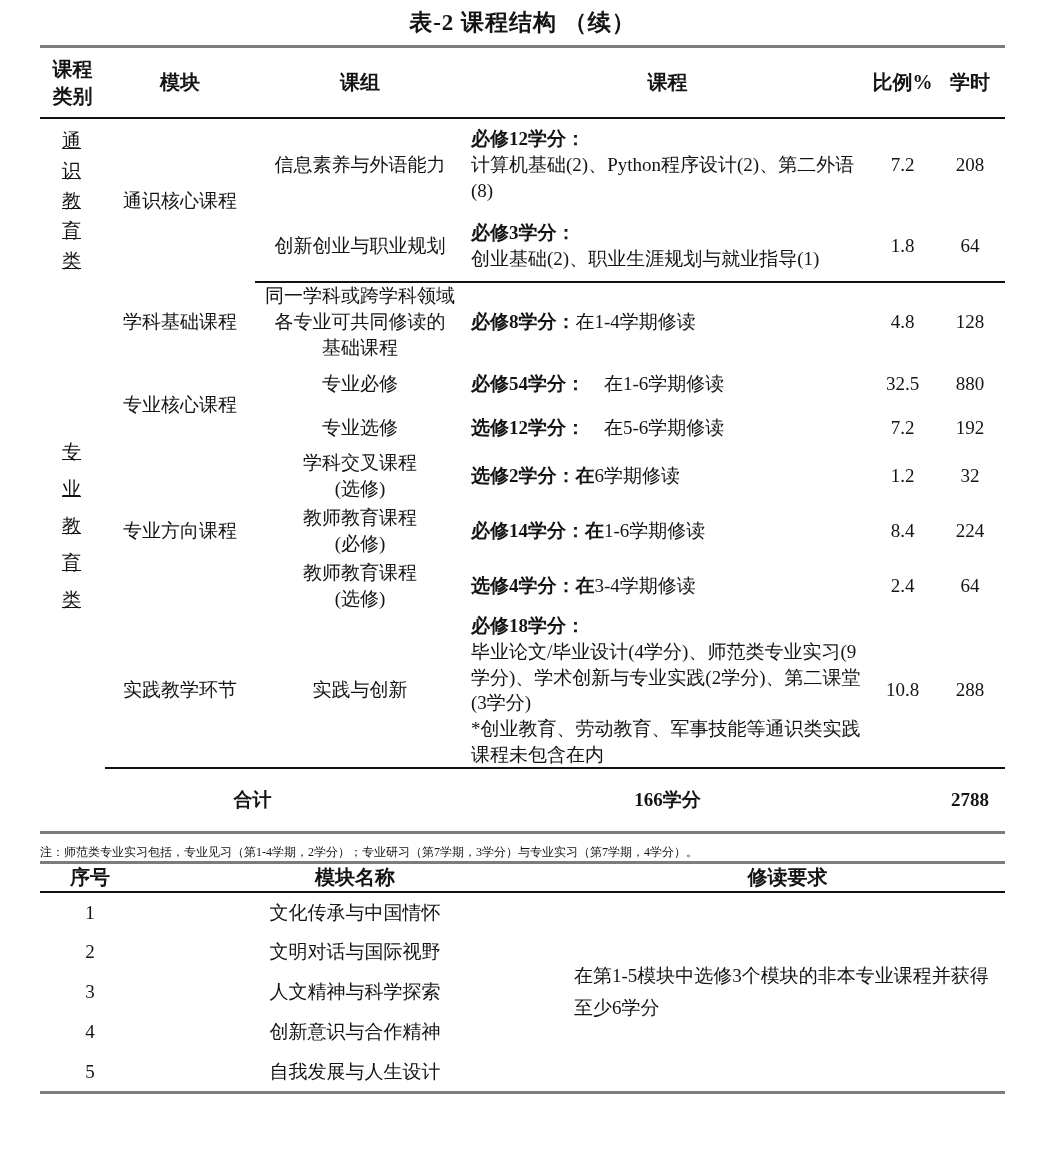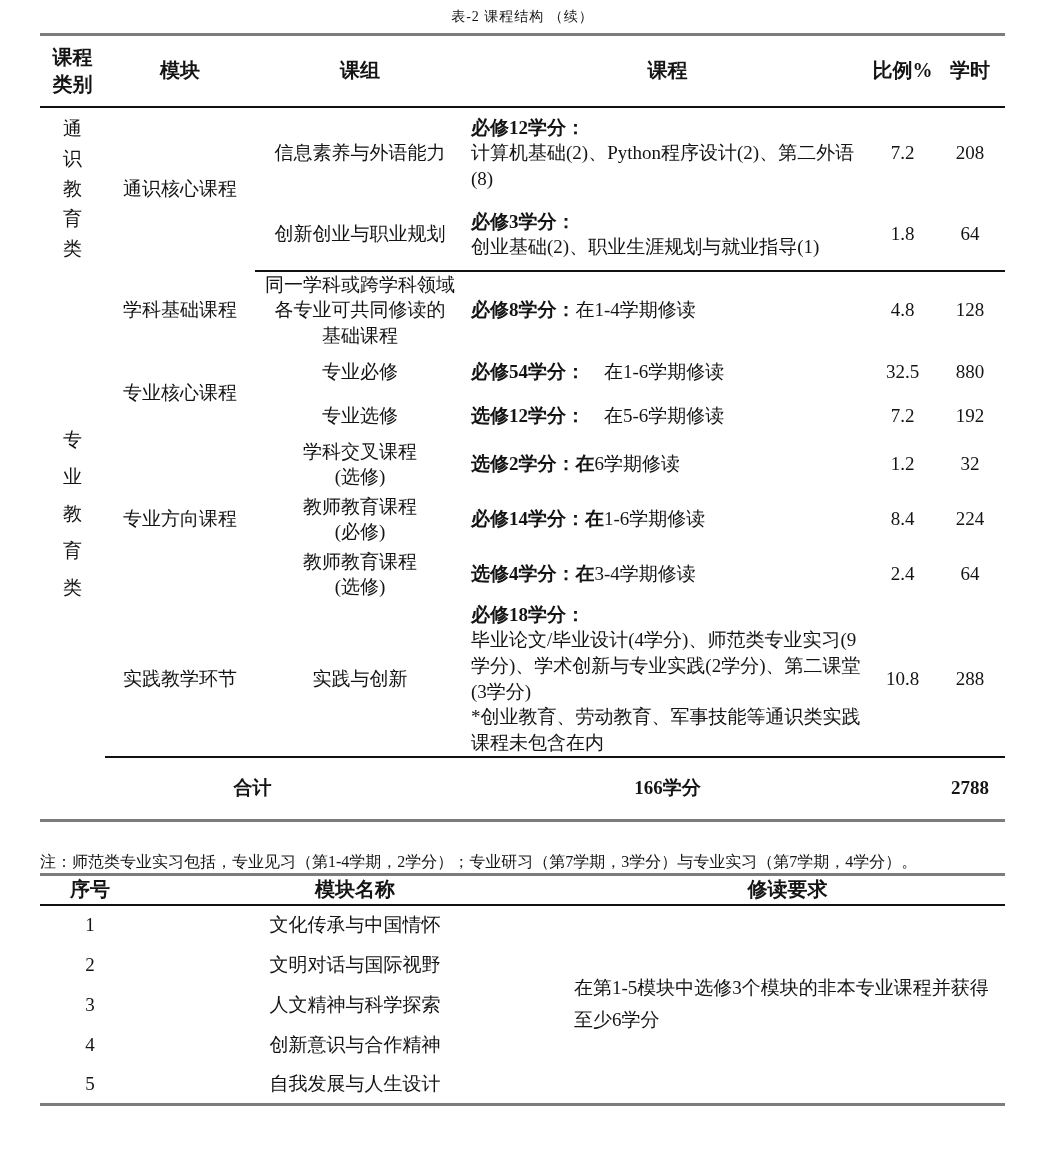--- a/index.html
+++ b/index.html
@@ -5,47 +5,47 @@
   html,body { margin:0; padding:0; background:#ffffff; }
   body {
     width:1046px; height:1155px;
     font-family:"Liberation Serif","DejaVu Serif",serif;
     color:#141414;
     -webkit-font-smoothing:antialiased;
   }
   .sheet { padding:8px 41px 0 40px; }
 
   .tbl-title {
-    text-align:center; font-weight:normal; font-size:14px;
+    text-align:center; font-weight:bold; font-size:23px;
     line-height:1.3; margin:0 0 7px 0; letter-spacing:1px;
   }
   .t3-title { margin-top:34px; margin-bottom:6px; }
 
   table {
     border-collapse:collapse; table-layout:fixed; width:965px;
     border-top:3px solid #7c7c7c; border-bottom:3px solid #7c7c7c;
   }
   td, th {
     padding:0; font-size:19px; font-weight:normal;
     text-align:center; vertical-align:middle; line-height:1.35;
   }
   th { font-weight:bold; font-size:20px; }
   tr.bb td, tr.bb th { border-bottom:2px solid #111111; }
 
   .pre { white-space:pre-line; }
   .vert {
     width:21px; margin:0 auto; word-break:break-all;
-    line-height:1.58; text-align:center;
+    line-height:1.58; text-align:left;text-decoration:underline;
   }
   .vert.tall { line-height:1.95; }
 
   .course { text-align:left; padding-left:6px; padding-right:4px; }
   .b { font-weight:bold; }
 
-  .note { font-size:16px; margin-top:30px; text-align:left; }
+  .note { font-size:12px; margin-top:10px; text-align:left; }
 
   .req-cell { text-align:left; padding-left:4px; line-height:1.7; }
   .total-label { font-weight:bold; }
 </style>
 </head>
 <body>
 
 <div class="sheet">
 
   <div class="tbl-title">表-2 课程结构 （续）</div>

